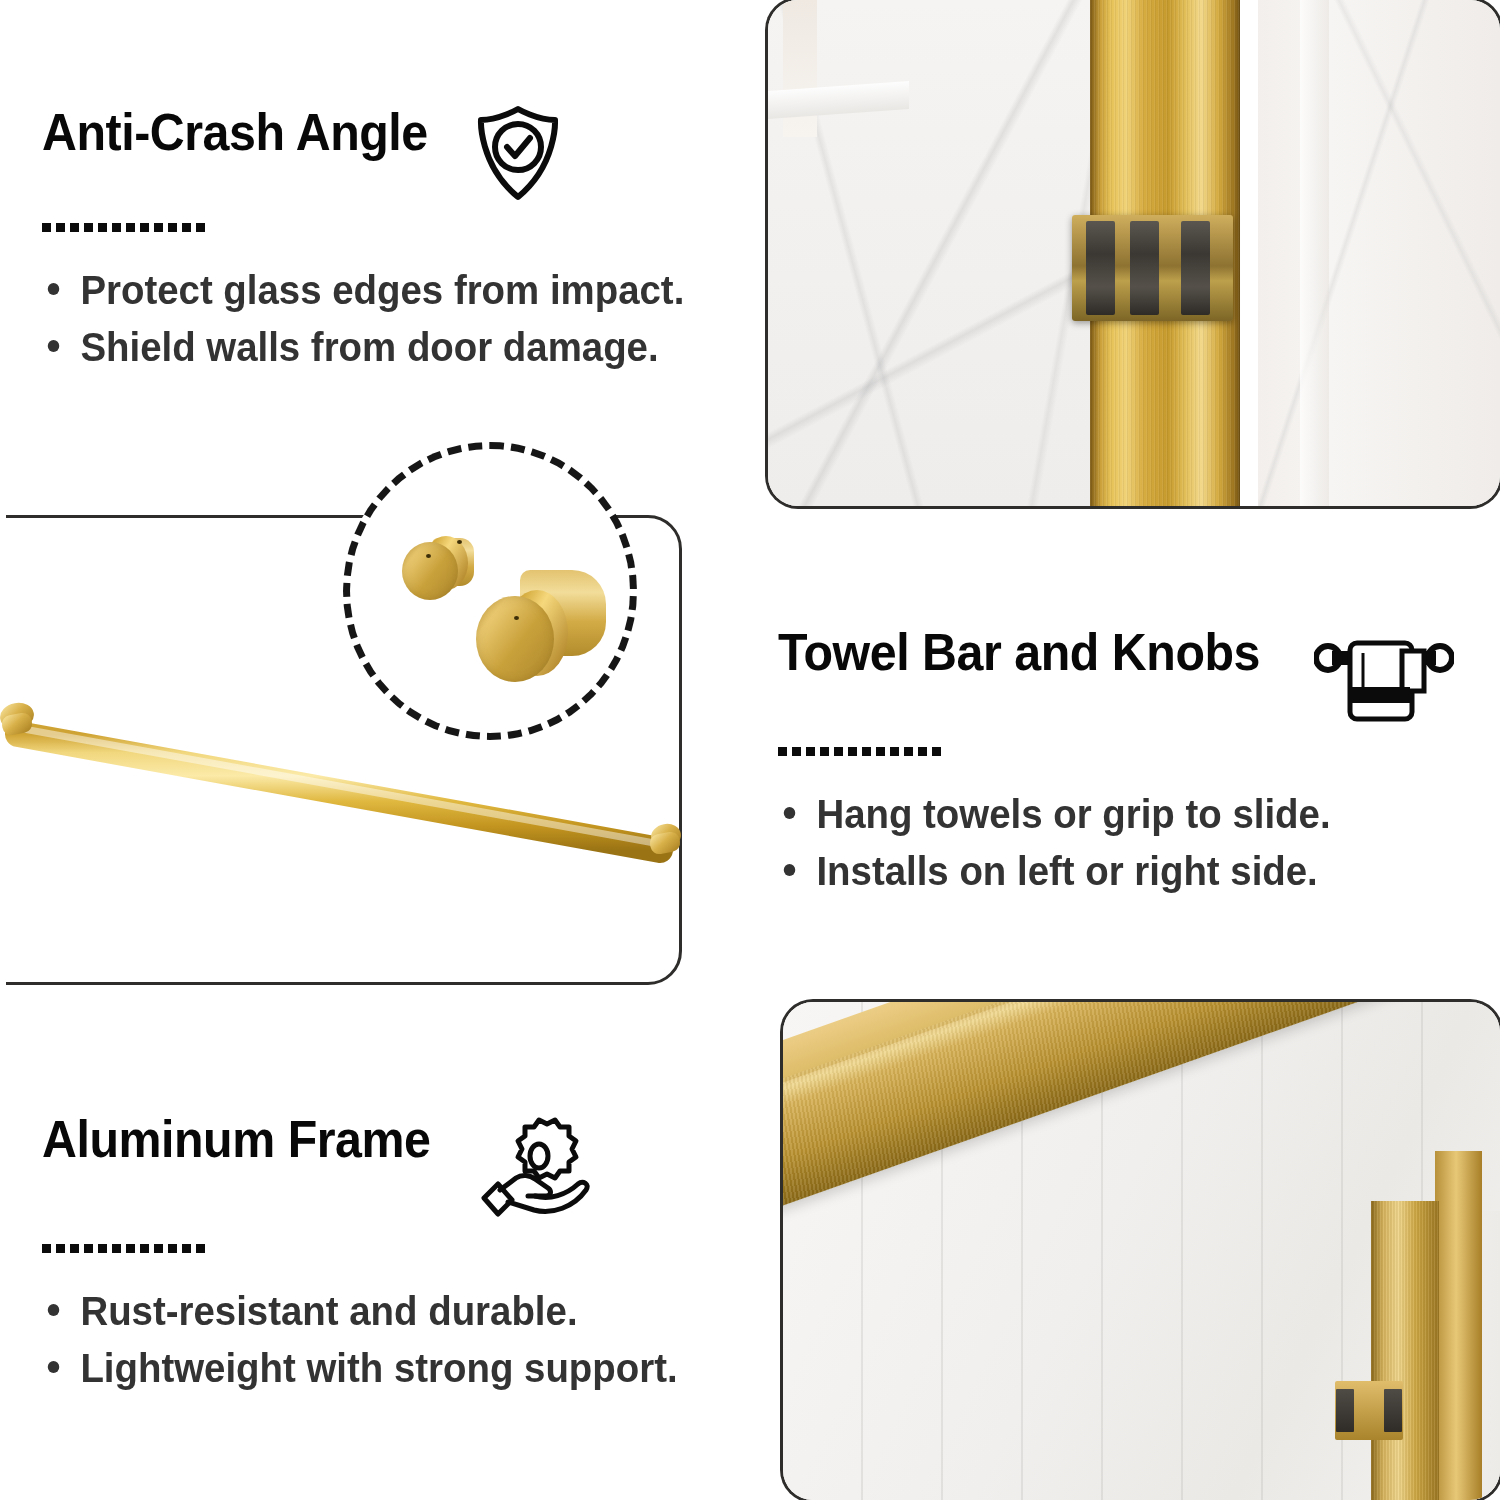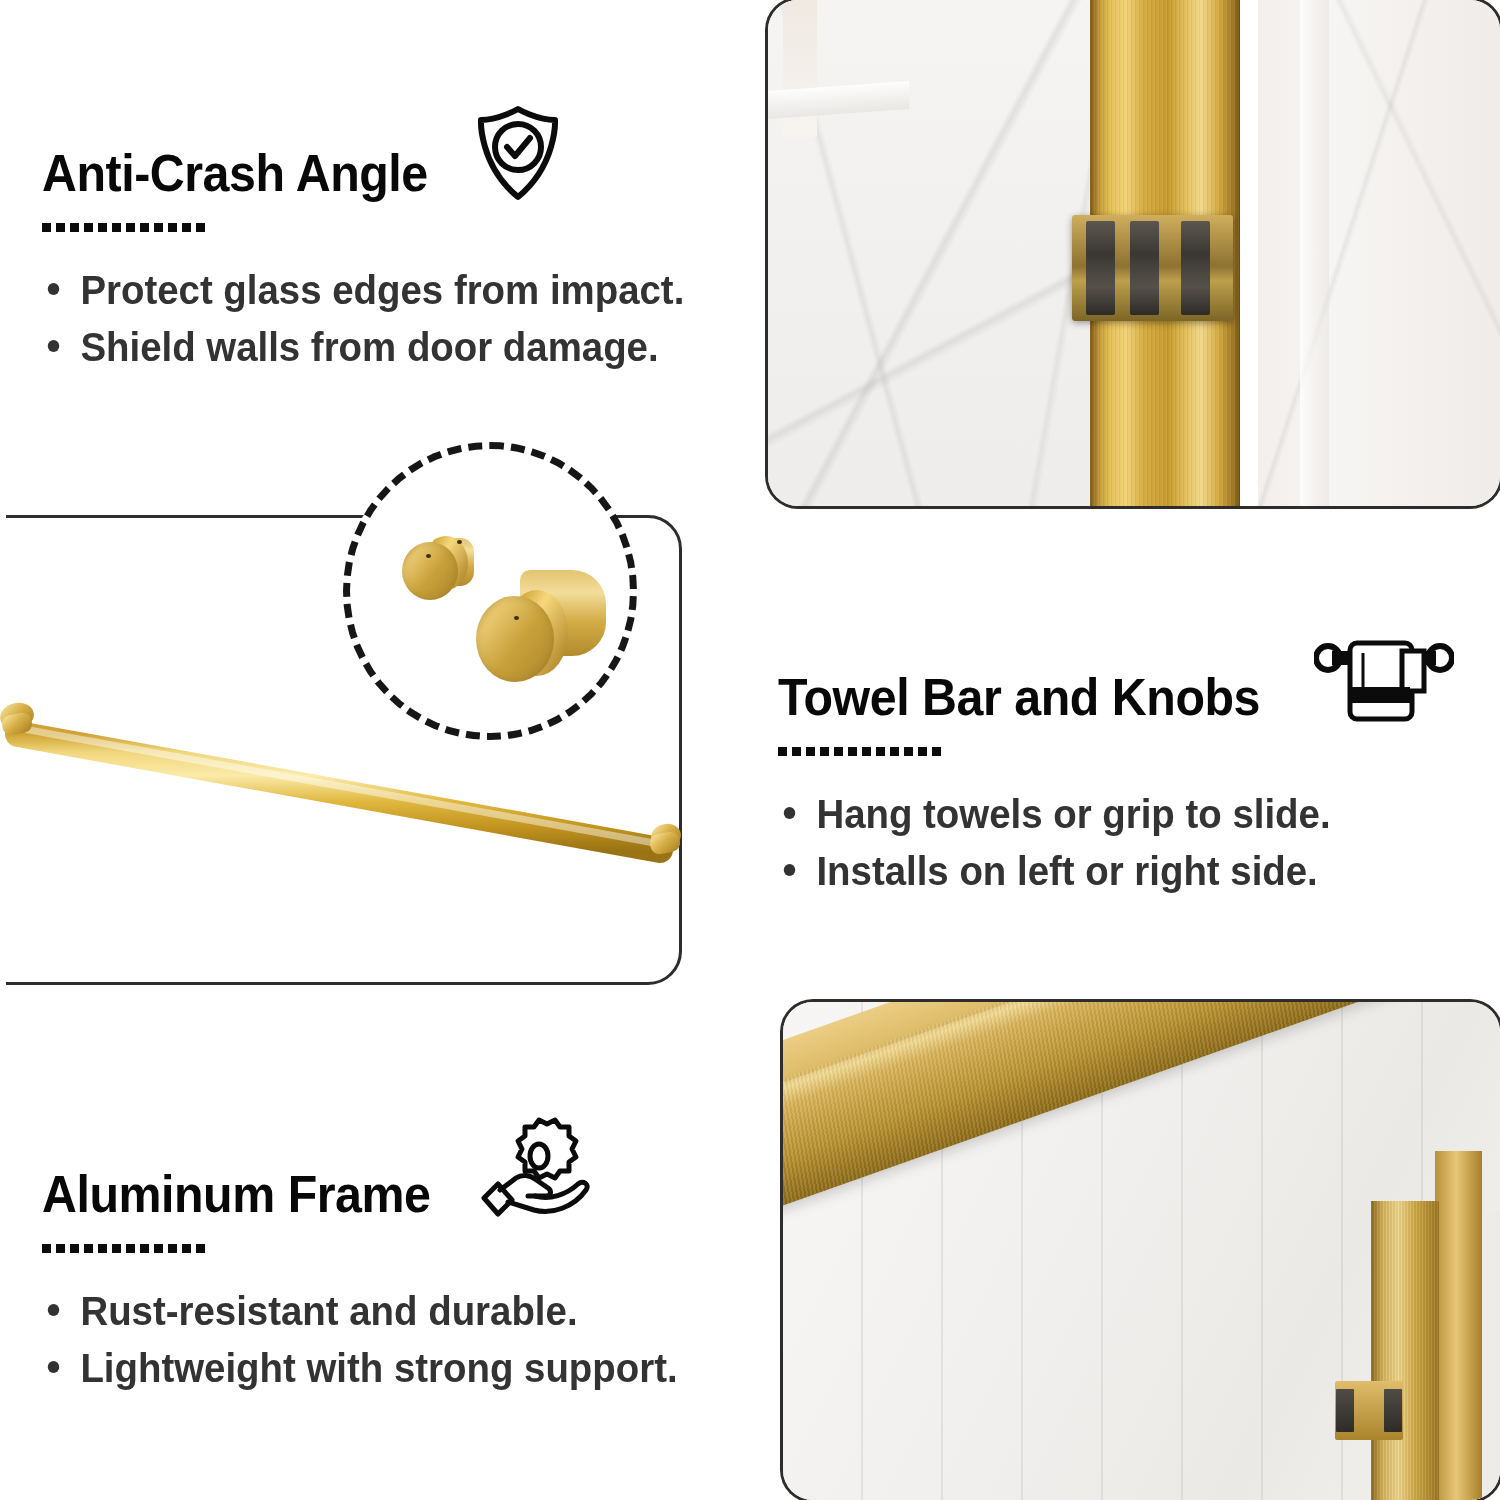--- a/index.html
+++ b/index.html
@@ -16,21 +16,21 @@
     width: 1500px;
     height: 1500px;
     overflow: hidden;
     background: #ffffff;
   }
 
   
   .feature-block { position: absolute; }
   .feature-head {
     display: flex;
-    align-items: flex-end;
+    align-items: flex-start;
     gap: 18px;
   }
   .feature-title {
     font-size: 52px;
     font-weight: 700;
     color: #080808;
     letter-spacing: -0.5px;
     line-height: 1.05;
     white-space: nowrap;
     transform: scaleX(0.93);

